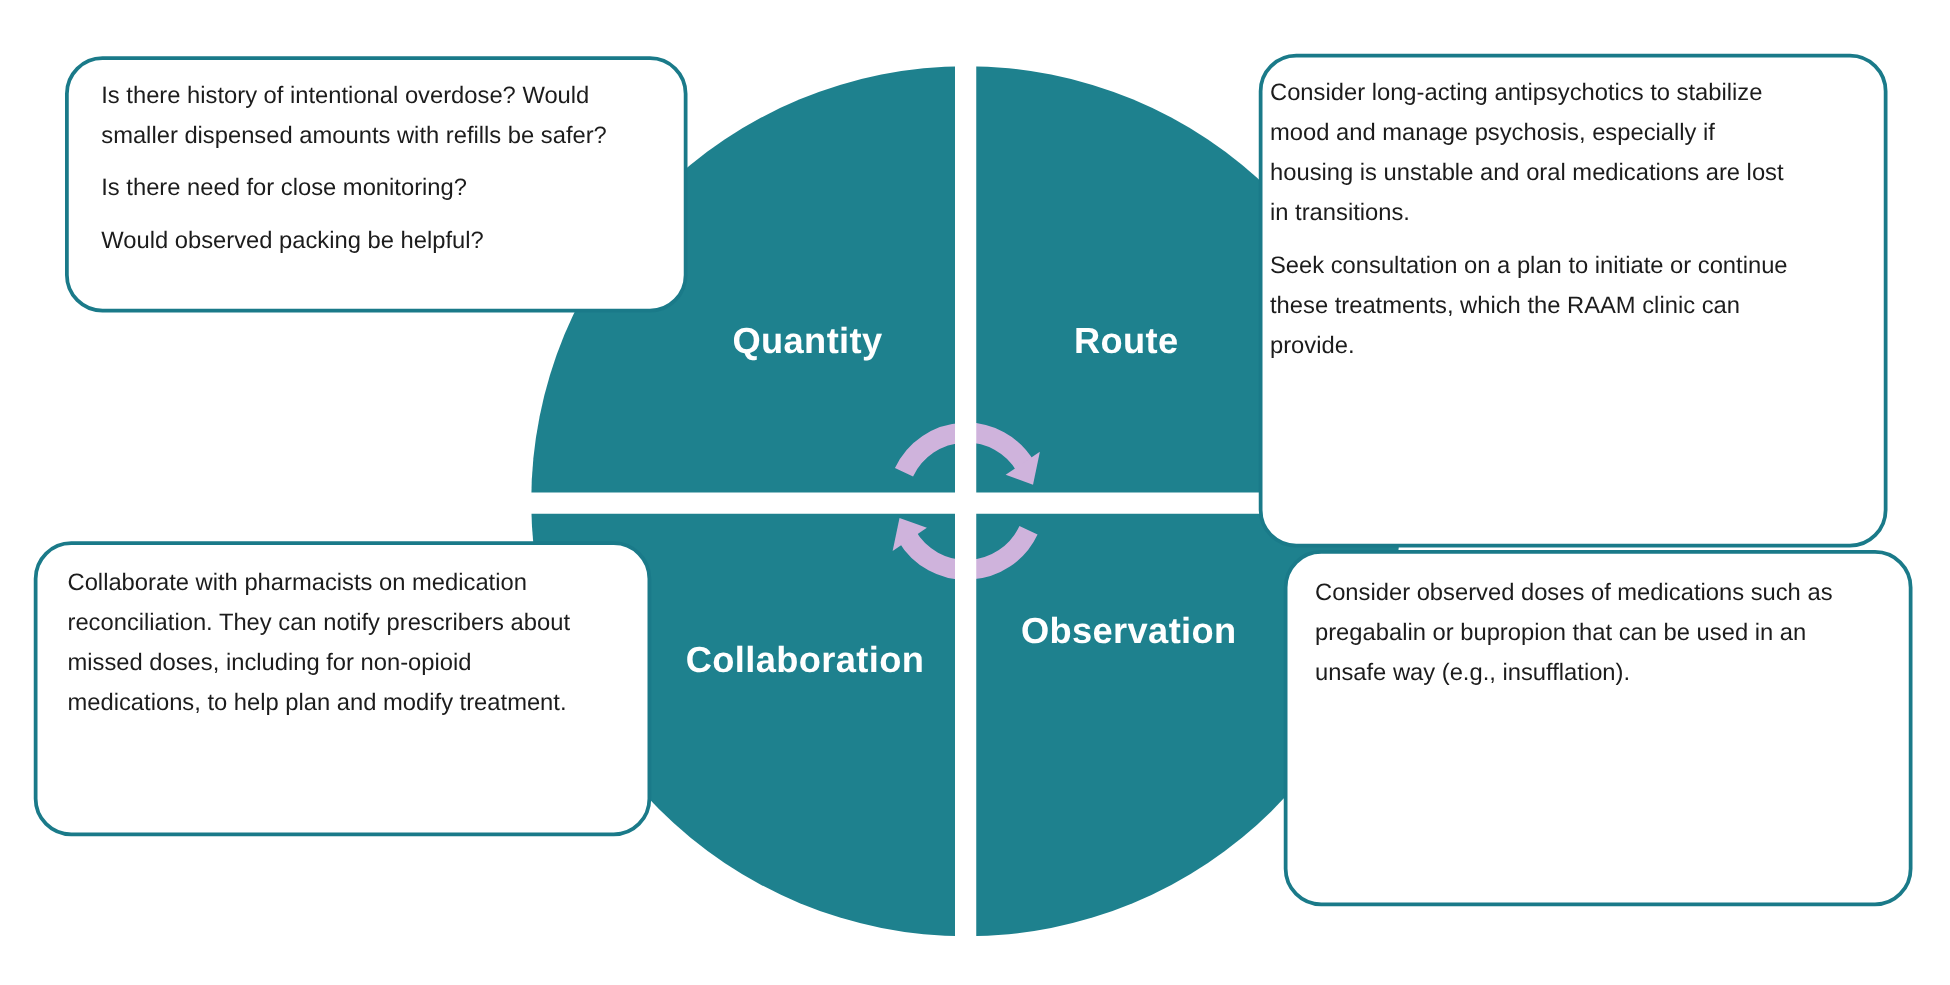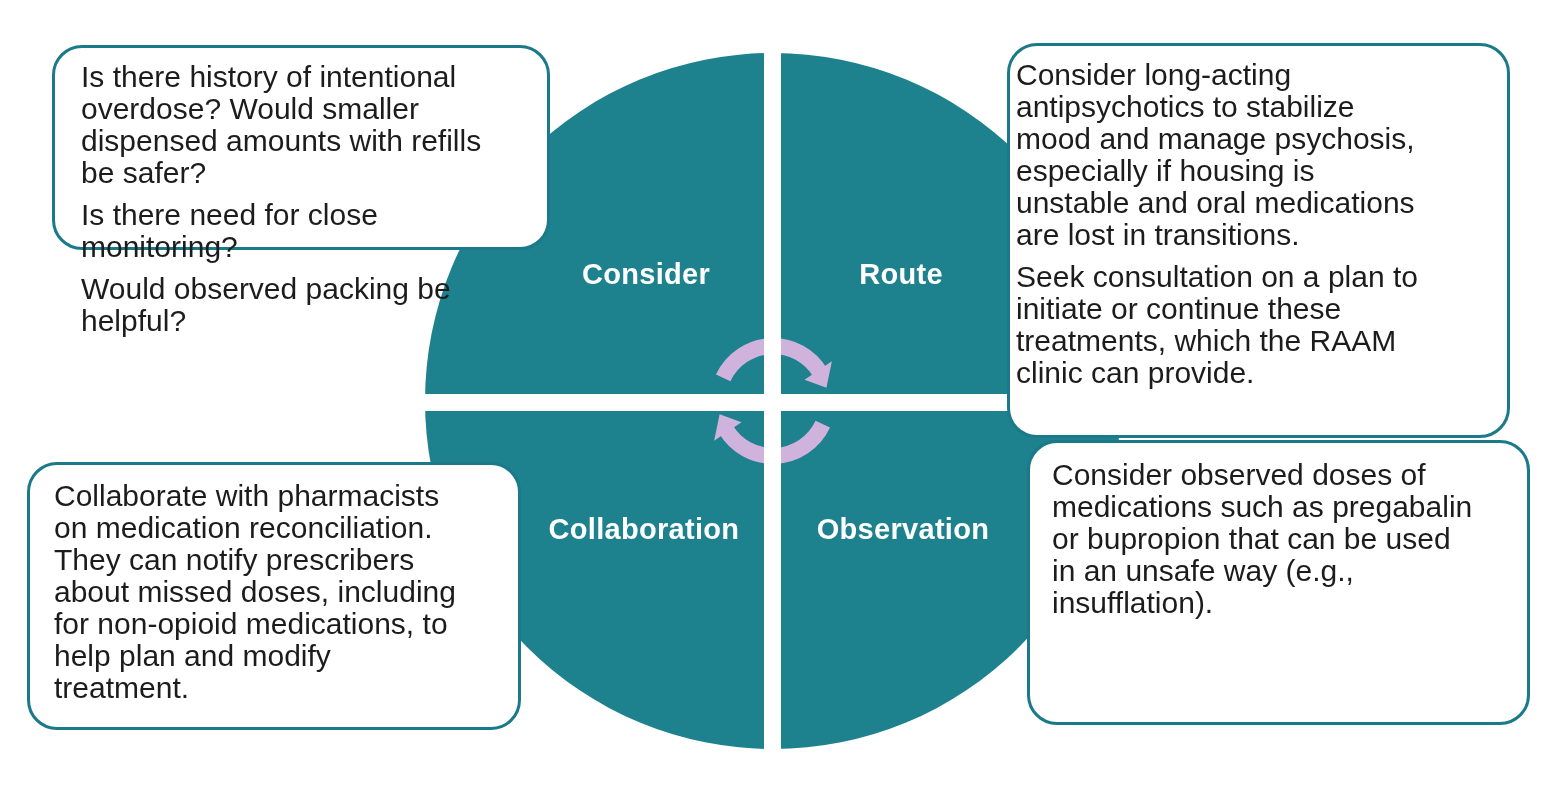--- a/index.html
+++ b/index.html
@@ -47,37 +47,37 @@
     color: var(--label-text, #fff);
     font-size: 29px;
     font-weight: 700;
     letter-spacing: 0.3px;
     white-space: nowrap;
     z-index: 4;
   }
   .qlabel.quantity      { left: 646px; top: 274px; }
   .qlabel.route         { left: 901px; top: 274px; text-align: center; }
   .qlabel.collaboration { left: 644px; top: 529px; }
-  .qlabel.observation   { left: 903px; top: 529px; }
+  .qlabel.observation   { left: 903px; top: 506px; }
   .callout {
     position: absolute;
     box-sizing: border-box;
     background: var(--background, #fff);
     border: 3px solid var(--teal-border);
     border-radius: 30px;
     color: var(--text);
-    font-size: 30px;
+    font-size: 19px;
     line-height: 32px;
     z-index: 5;
   }
   .callout p { margin: 0; }
   .callout p + p { margin-top: 10px; }
   .co-tl { left: 52px;   top: 45px;  width: 498px; height: 205px; padding: 13px 28px 0 26px; }
   .co-tr { left: 1007px; top: 43px;  width: 503px; height: 395px; padding: 13px 74px 0 6px;  }
-  .co-bl { left: 27px;   top: 433px; width: 494px; height: 268px; padding: 15px 52px 0 24px; margin-top: 29px; }
+  .co-bl { left: 27px;   top: 433px; width: 494px; height: 236px; padding: 15px 52px 0 24px; }
   .co-br { left: 1027px; top: 440px; width: 503px; height: 285px; padding: 16px 50px 0 22px; }
 </style>
 </head>
 <body>
 
 <div class="stage">
 
   <div class="circle"></div>
 
   <svg class="arrows" viewBox="-80 -80 160 160" aria-hidden="true">
@@ -85,21 +85,21 @@
     <path d="M -49.8 -23.2 A 55 55 0 0 1 47.6 -27.5"></path>
     <polygon points="58.9,-39.7 31.5,-21.2 53.4,-13.3"></polygon>
 
     <path d="M 49.8 23.2 A 55 55 0 0 1 -47.6 27.5"></path>
     <polygon points="-58.9,39.7 -31.5,21.2 -53.4,13.3"></polygon>
   </svg>
 
   <div class="stripe-v"></div>
   <div class="stripe-h"></div>
 
-  <div class="qlabel quantity">Consider</div>
+  <div class="qlabel quantity">Quantity</div>
   <div class="qlabel route">Route</div>
   <div class="qlabel collaboration">Collaboration</div>
   <div class="qlabel observation">Observation</div>
 
   <div class="callout co-tl">
     <p>Is there history of intentional overdose? Would smaller dispensed amounts with refills be safer?</p>
     <p>Is there need for close monitoring?</p>
     <p>Would observed packing be helpful?</p>
   </div>
 

